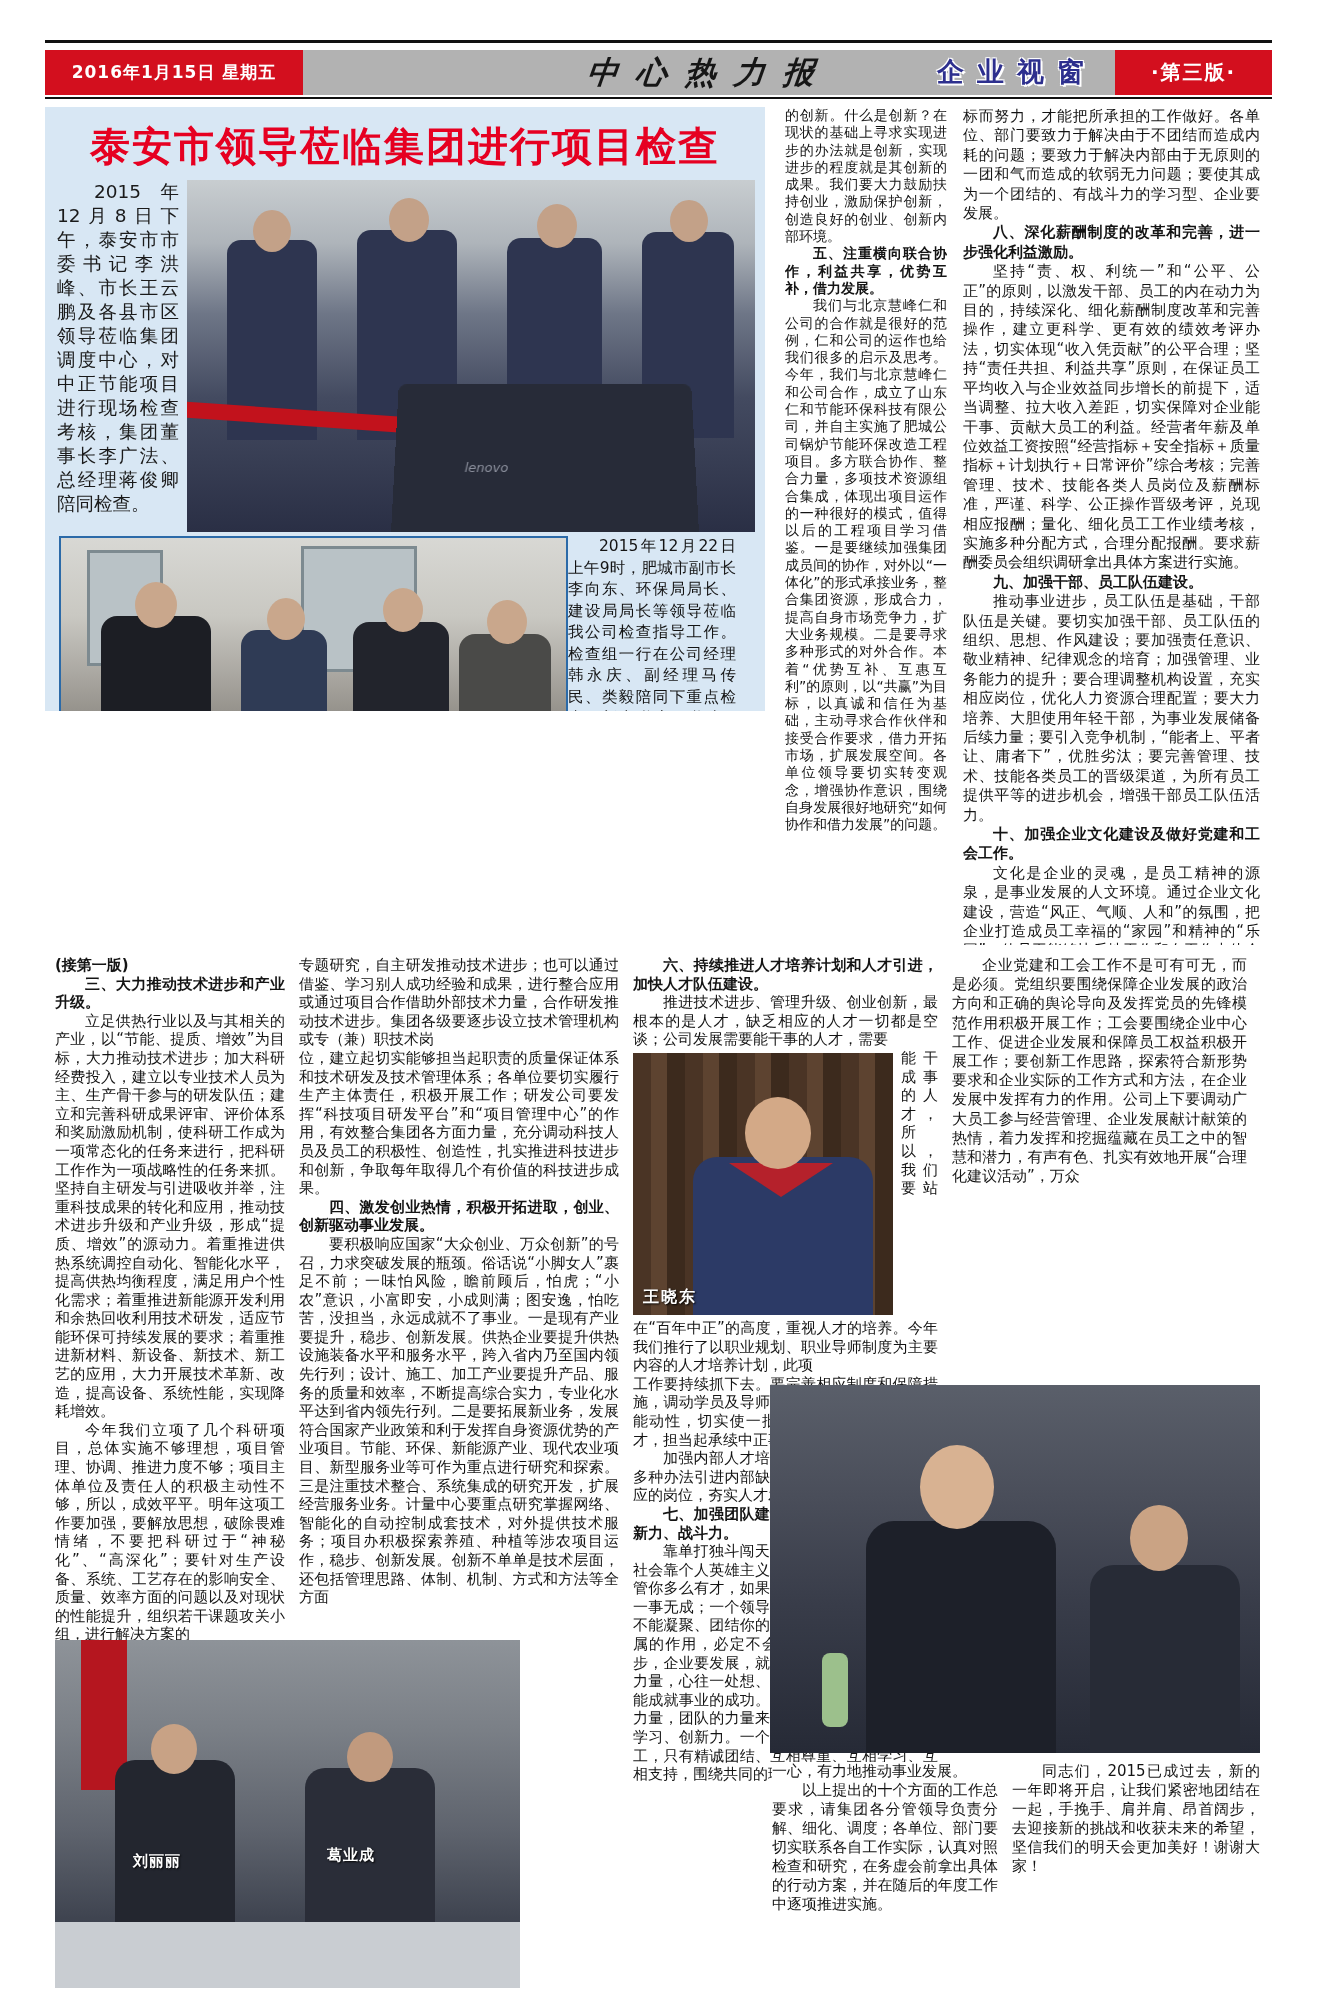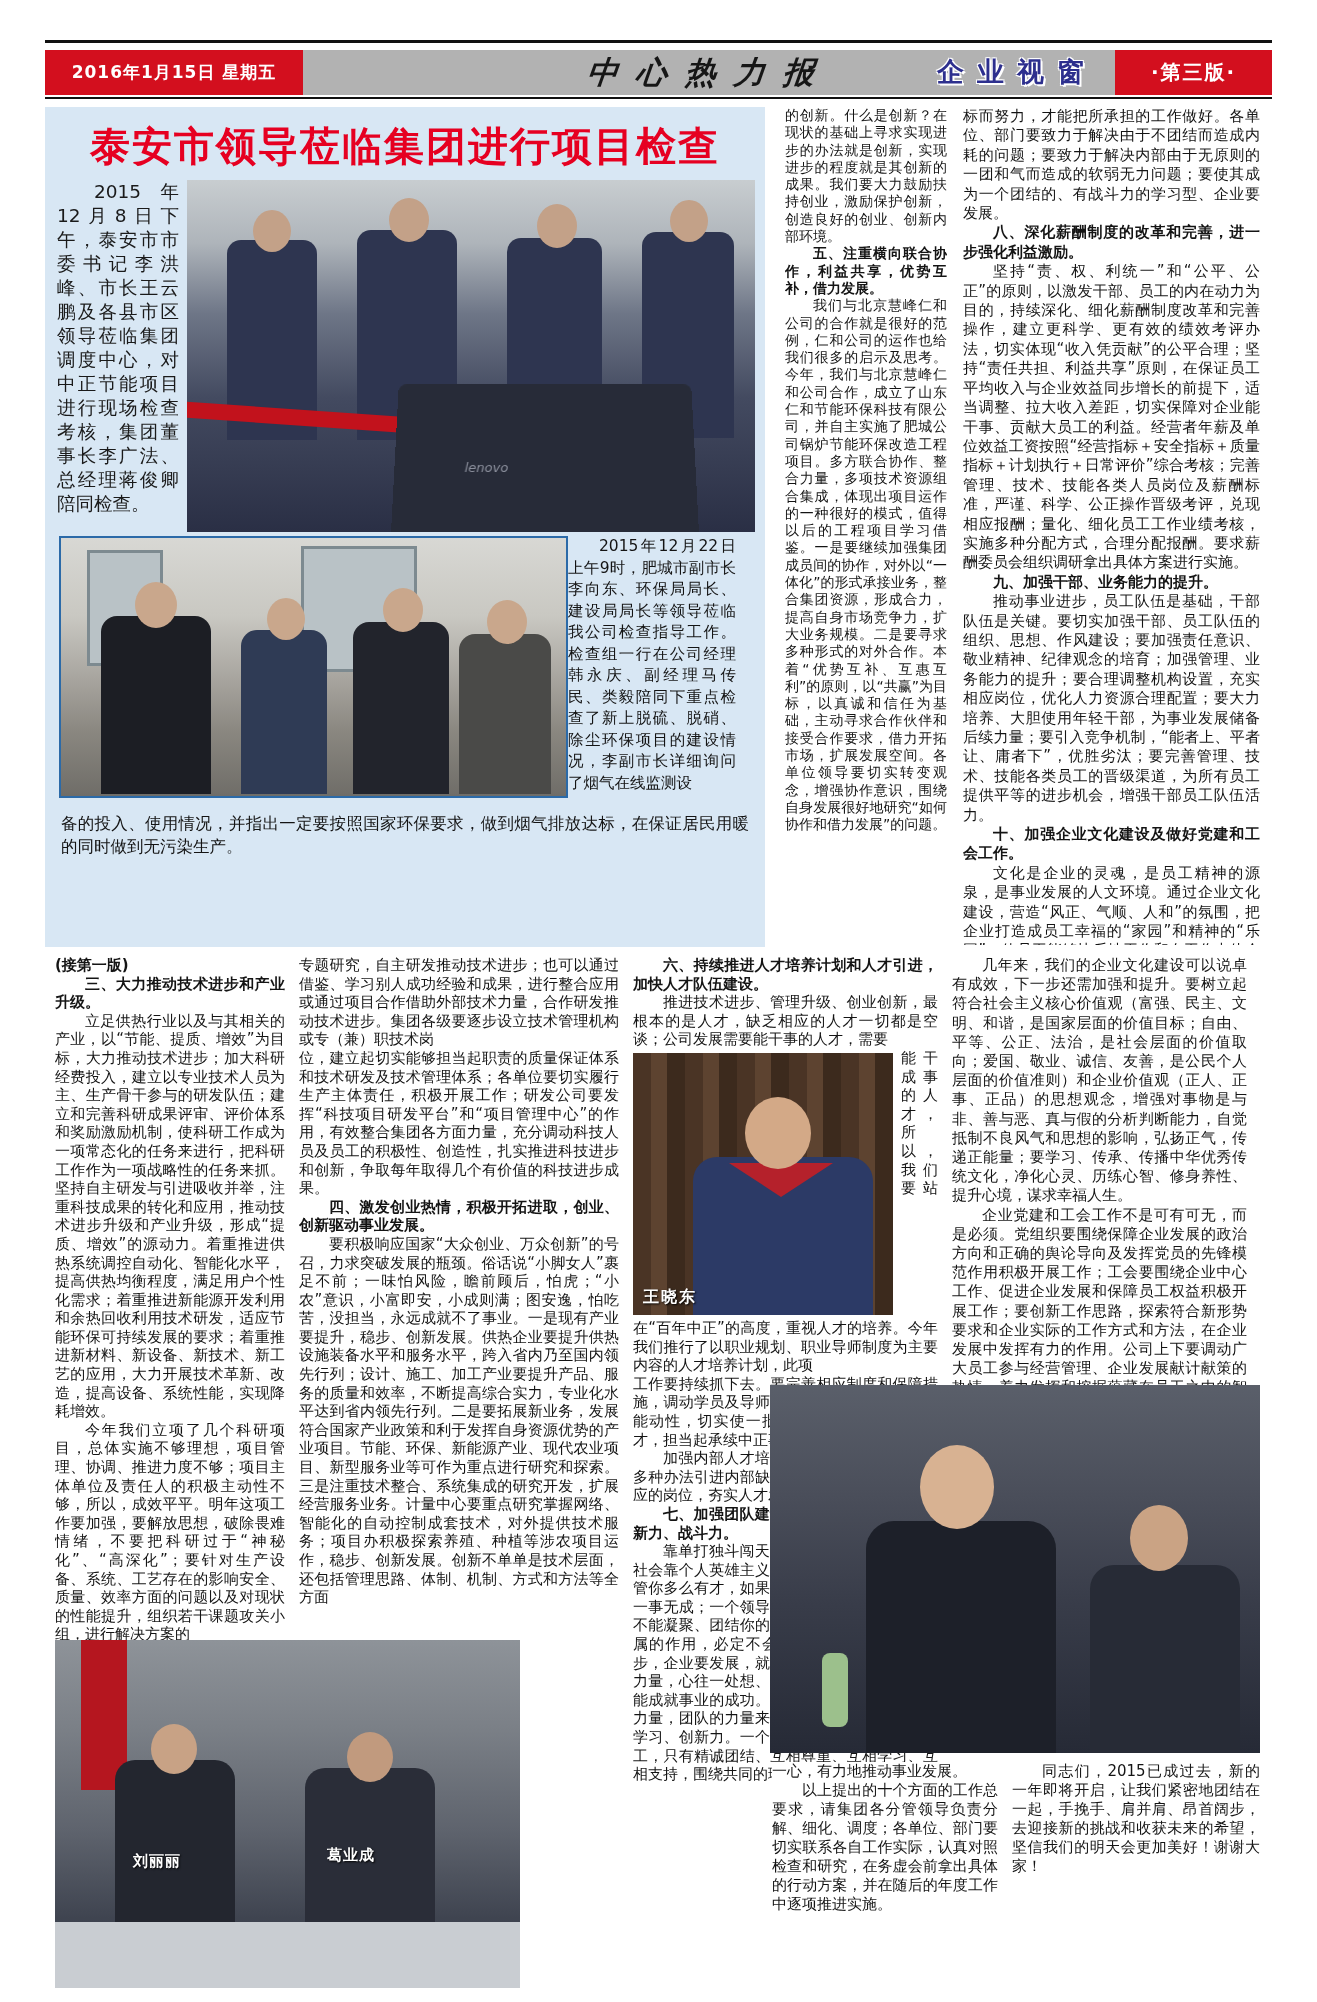--- a/index.html
+++ b/index.html
@@ -12,21 +12,21 @@
              display:flex;align-items:center;justify-content:center;letter-spacing:1px;}
   .mast-mid{flex:1;background:#b2b2b2;display:flex;align-items:center;justify-content:center;position:relative;}
   .mast-title{font-family:"DejaVu Serif","Liberation Serif",serif;font-style:italic;font-weight:bold;
               font-size:31px;color:#161616;letter-spacing:18px;transform:skewX(-6deg);}
   .mast-sec{position:absolute;right:18px;top:4px;font-weight:bold;font-size:27px;color:#2d2f8e;letter-spacing:13px;
             text-shadow:1px 1px 0 #fff,-1px -1px 0 #fff,1px -1px 0 #fff,-1px 1px 0 #fff,2px 2px 0 #fff;}
   .mast-page{width:157px;background:#d30f1e;color:#fff;font-weight:bold;font-size:20px;
              display:flex;align-items:center;justify-content:center;letter-spacing:2px;}
   .mastrule{position:absolute;left:45px;top:97px;width:1227px;height:2px;background:#111;}
   
-  .feature{position:absolute;left:45px;top:107px;width:720px;height:840px;background:#d8e7f4;overflow:hidden;}
+  .feature{position:absolute;left:45px;top:107px;width:720px;height:604px;background:#d8e7f4;overflow:hidden;}
   .f-head1{margin:12px 8px 6px 8px;text-align:center;color:#e60021;font-size:40px;font-weight:bold;
            letter-spacing:2px;font-family:"Liberation Sans","DejaVu Sans",sans-serif;}
   .f-row1{display:flex;margin:6px 10px 0 12px;}
   .f-a1text{width:122px;font-size:18.5px;line-height:24px;text-align:justify;color:#1a1a1a;}
   .f-a1text .para{text-indent:2em;}
   .photo{position:relative;overflow:hidden;}
   .ph-a1{flex:1;height:352px;margin-left:8px;
      background:linear-gradient(180deg,#c8cdd0 0%,#aeb4ba 18%,#6e7687 38%,#434a60 62%,#2a2f45 100%);}
   .ph-a1 .fig{position:absolute;border-radius:14px 14px 0 0;background:#2e3550;}
   .ph-a1 .head{position:absolute;border-radius:50%;background:#c3a188;}
@@ -158,21 +158,21 @@
 
   <div class="ucol3">
       <div class="para t-c">的创新。什么是创新？在现状的基础上寻求实现进步的办法就是创新，实现进步的程度就是其创新的成果。我们要大力鼓励扶持创业，激励保护创新，创造良好的创业、创新内部环境。</div>
       <div class="para t-h">五、注重横向联合协作，利益共享，优势互补，借力发展。</div>
       <div class="para t-p">我们与北京慧峰仁和公司的合作就是很好的范例，仁和公司的运作也给我们很多的启示及思考。今年，我们与北京慧峰仁和公司合作，成立了山东仁和节能环保科技有限公司，并自主实施了肥城公司锅炉节能环保改造工程项目。多方联合协作、整合力量，多项技术资源组合集成，体现出项目运作的一种很好的模式，值得以后的工程项目学习借鉴。一是要继续加强集团成员间的协作，对外以“一体化”的形式承接业务，整合集团资源，形成合力，提高自身市场竞争力，扩大业务规模。二是要寻求多种形式的对外合作。本着“优势互补、互惠互利”的原则，以“共赢”为目标，以真诚和信任为基础，主动寻求合作伙伴和接受合作要求，借力开拓市场，扩展发展空间。各单位领导要切实转变观念，增强协作意识，围绕自身发展很好地研究“如何协作和借力发展”的问题。</div>
     </div>
   <div class="ucol4">
       <div class="para t-c">标而努力，才能把所承担的工作做好。各单位、部门要致力于解决由于不团结而造成内耗的问题；要致力于解决内部由于无原则的一团和气而造成的软弱无力问题；要使其成为一个团结的、有战斗力的学习型、企业要发展。</div>
       <div class="para t-h">八、深化薪酬制度的改革和完善，进一步强化利益激励。</div>
       <div class="para t-p">坚持“责、权、利统一”和“公平、公正”的原则，以激发干部、员工的内在动力为目的，持续深化、细化薪酬制度改革和完善操作，建立更科学、更有效的绩效考评办法，切实体现“收入凭贡献”的公平合理；坚持“责任共担、利益共享”原则，在保证员工平均收入与企业效益同步增长的前提下，适当调整、拉大收入差距，切实保障对企业能干事、贡献大员工的利益。经营者年薪及单位效益工资按照“经营指标＋安全指标＋质量指标＋计划执行＋日常评价”综合考核；完善管理、技术、技能各类人员岗位及薪酬标准，严谨、科学、公正操作晋级考评，兑现相应报酬；量化、细化员工工作业绩考核，实施多种分配方式，合理分配报酬。要求薪酬委员会组织调研拿出具体方案进行实施。</div>
-      <div class="para t-h">九、加强干部、业务能力的提升。</div>
+      <div class="para t-h">九、加强干部、员工队伍建设。</div>
       <div class="para t-p">推动事业进步，员工队伍是基础，干部队伍是关键。要切实加强干部、员工队伍的组织、思想、作风建设；要加强责任意识、敬业精神、纪律观念的培育；加强管理、业务能力的提升；要合理调整机构设置，充实相应岗位，优化人力资源合理配置；要大力培养、大胆使用年轻干部，为事业发展储备后续力量；要引入竞争机制，“能者上、平者让、庸者下”，优胜劣汰；要完善管理、技术、技能各类员工的晋级渠道，为所有员工提供平等的进步机会，增强干部员工队伍活力。</div>
       <div class="para t-h">十、加强企业文化建设及做好党建和工会工作。</div>
       <div class="para t-p">文化是企业的灵魂，是员工精神的源泉，是事业发展的人文环境。通过企业文化建设，营造“风正、气顺、人和”的氛围，把企业打造成员工幸福的“家园”和精神的“乐园”，使员工能够快乐地工作和在工作中体会快乐，有力地支撑企业健康发展。</div>
     </div>
 
   <div class="lower">
     <div class="lcol lc1">
         <div class="para t-n">(接第一版)</div>
         <div class="para t-h">三、大力推动技术进步和产业升级。</div>
         <div class="para t-p">立足供热行业以及与其相关的产业，以“节能、提质、增效”为目标，大力推动技术进步；加大科研经费投入，建立以专业技术人员为主、生产骨干参与的研发队伍；建立和完善科研成果评审、评价体系和奖励激励机制，使科研工作成为一项常态化的任务来进行，把科研工作作为一项战略性的任务来抓。坚持自主研发与引进吸收并举，注重科技成果的转化和应用，推动技术进步升级和产业升级，形成“提质、增效”的源动力。着重推进供热系统调控自动化、智能化水平，提高供热均衡程度，满足用户个性化需求；着重推进新能源开发利用和余热回收利用技术研发，适应节能环保可持续发展的要求；着重推进新材料、新设备、新技术、新工艺的应用，大力开展技术革新、改造，提高设备、系统性能，实现降耗增效。</div>
@@ -207,21 +207,20 @@
       <div style="clear:both;"></div>
       <div>
           <div class="para t-c">工作要持续抓下去。要完善相应制度和保障措施，调动学员及导师两个方面的积极性和主观能动性，切实使一批年轻的员工健康成长成才，担当起承续中正事业发展的基础。</div>
           <div class="para t-p">加强内部人才培养、使用的同时，要采取多种办法引进内部缺乏的各类人才，充实到相应的岗位，夯实人才发展的基础。</div>
           <div class="para t-h">七、加强团队建设，增强团队学习力、创新力、战斗力。</div>
           <div class="para t-p">靠单打独斗闯天下的时代已成过去，当今社会靠个人英雄主义难以成就大业。一个人不管你多么有才，如果不能与人一起共事，必定一事无成；一个领导不管你多么有能力，如果不能凝聚、团结你的员工，不能有效地发挥下属的作用，必定不会有好的业绩。事业要进步，企业要发展，就要凝聚全体员工的智慧和力量，心往一处想、劲往一处使，形成合力才能成就事业的成功。事业成功体现的是团队的力量，团队的力量来自于成员间的团结和团队学习、创新力。一个单位或部门的全体干部员工，只有精诚团结、互相尊重、互相学习、互相支持，围绕共同的理想和目</div>
         </div>
     </div>
 
     <div class="lcol lc4">
-        <div class="para t-p">几年来，我们的企业文化建设可以说卓有成效，下一步还需加强和提升。要树立起符合社会主义核心价值观（富强、民主、文明、和谐，是国家层面的价值目标；自由、平等、公正、法治，是社会层面的价值取向；爱国、敬业、诚信、友善，是公民个人层面的价值准则）和企业价值观（正人、正事、正品）的思想观念，增强对事物是与非、善与恶、真与假的分析判断能力，自觉抵制不良风气和思想的影响，弘扬正气，传递正能量；要学习、传承、传播中华优秀传统文化，净化心灵、历练心智、修身养性、提升心境，谋求幸福人生。</div>
         <div class="para t-p">企业党建和工会工作不是可有可无，而是必须。党组织要围绕保障企业发展的政治方向和正确的舆论导向及发挥党员的先锋模范作用积极开展工作；工会要围绕企业中心工作、促进企业发展和保障员工权益积极开展工作；要创新工作思路，探索符合新形势要求和企业实际的工作方式和方法，在企业发展中发挥有力的作用。公司上下要调动广大员工参与经营管理、企业发展献计献策的热情，着力发挥和挖掘蕴藏在员工之中的智慧和潜力，有声有色、扎实有效地开展“合理化建议活动”，万众</div>
       </div>
   </div>
 
   <div class="photo ph-meet">
     <div class="banner"></div>
     <div class="p1"></div>
     <div class="p2"></div>
     <div class="h1"></div>
     <div class="h2"></div>

